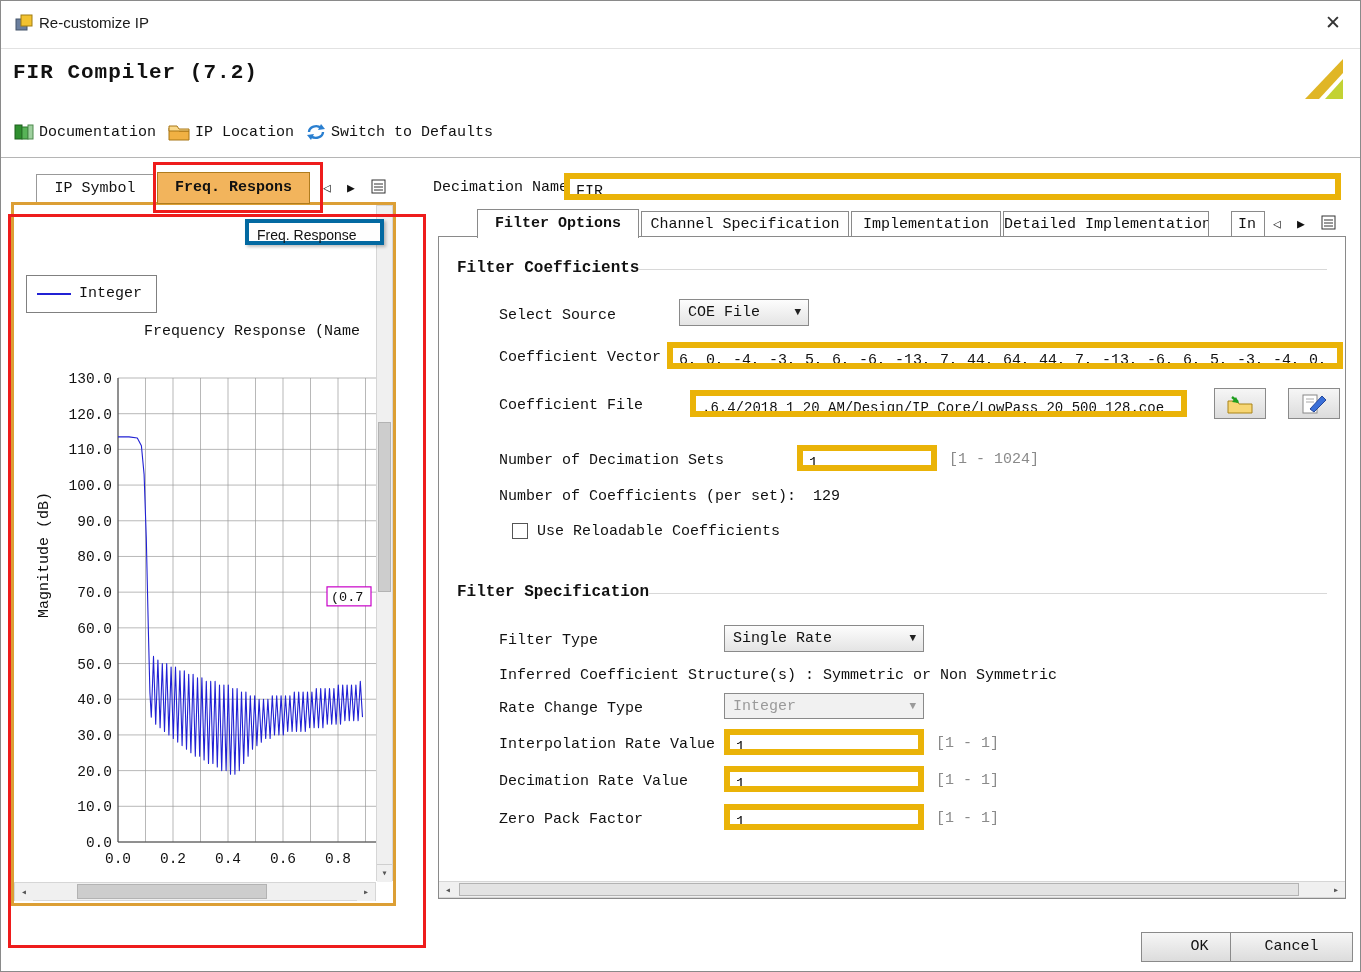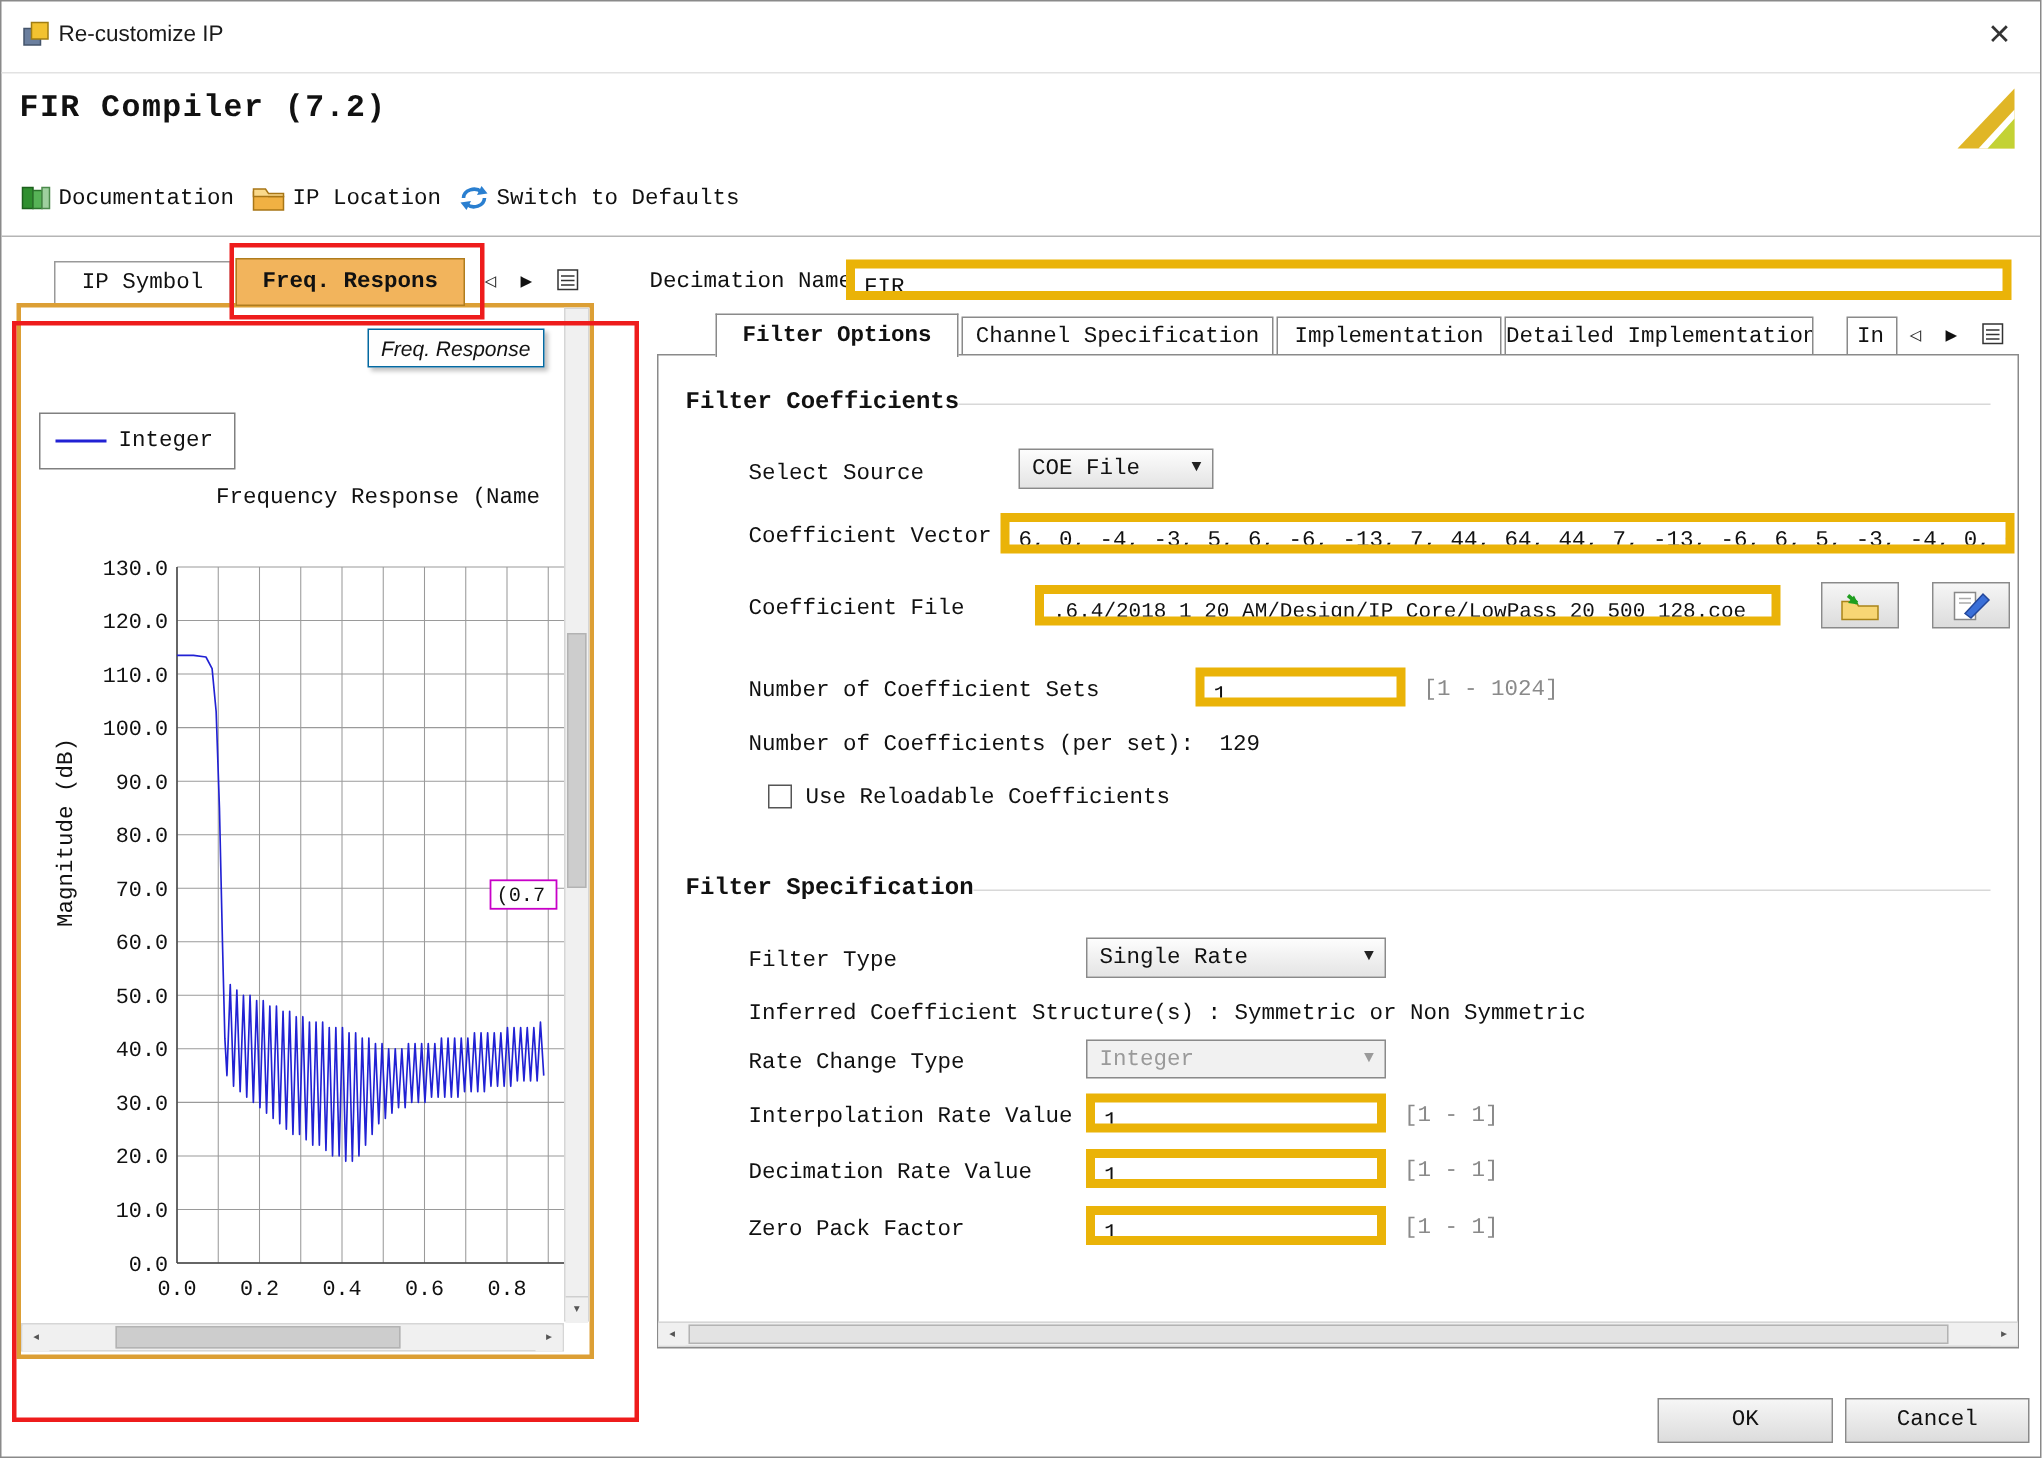--- a/index.html
+++ b/index.html
@@ -161,21 +161,21 @@
     <div class="abs scroll-arrow" style="left:0;top:658px;width:15px;height:17px;border-top:1px solid #cfcfcf;">▾</div>
   </div>
 
   <div class="abs scroll-track" style="left:0;top:677px;width:362px;height:19px;">
     <div class="abs scroll-arrow" style="left:0;top:1px;width:18px;height:17px;">◂</div>
     <div class="abs scroll-thumb" style="left:62px;top:1px;width:190px;height:15px;"></div>
     <div class="abs scroll-arrow" style="left:342px;top:1px;width:18px;height:17px;">▸</div>
   </div>
 </div>
 
-<div class="abs sans" style="left:244px;top:218px;width:118px;height:26px;background:#fefefe;border:1px solid #0369a1;font-size:14px;line-height:24px;padding-left:8px;box-sizing:border-box;z-index:55;box-shadow:2px 2px 3px rgba(0,0,0,.25);font-style:italic;">Freq. Response</div>
+<div class="abs sans" style="left:244px;top:218px;width:139px;height:26px;background:#fefefe;border:4px solid #0369a1;font-size:14px;line-height:24px;padding-left:8px;box-sizing:border-box;z-index:55;box-shadow:2px 2px 3px rgba(0,0,0,.25);">Freq. Response</div>
 
 <div class="abs redbox" style="left:152px;top:161px;width:164px;height:45px;"></div>
 <div class="abs redbox" style="left:7px;top:213px;width:412px;height:728px;"></div>
 
 <div class="abs rowlabel" style="left:432px;top:178px;">Decimation Name</div>
 <div class="abs field" style="left:563px;top:172px;width:777px;height:27px;">FIR</div>
 
 <div class="abs tab bold" style="left:476px;top:208px;width:162px;height:29px;line-height:28px;border-color:#8a8a8a;border-bottom:none;background:#fff;z-index:5;">Filter Options</div>
 <div class="abs tab" style="left:640px;top:210px;width:208px;height:26px;line-height:25px;border-color:#8a8a8a;">Channel Specification</div>
 <div class="abs tab" style="left:850px;top:210px;width:150px;height:26px;line-height:25px;border-color:#8a8a8a;">Implementation</div>
@@ -217,21 +217,21 @@
   </div>
   <div class="abs btn" style="left:849px;top:151px;width:52px;height:31px;">
     <svg width="26" height="22" style="margin-top:4px;">
         <rect x="2" y="2" width="14" height="18" fill="#fff" stroke="#888"></rect>
         <line x1="5" y1="6" x2="13" y2="6" stroke="#aaa"></line>
         <line x1="5" y1="9" x2="13" y2="9" stroke="#aaa"></line>
         <path d="M9 16 L21 3 l4 4 L13 19 z" fill="#3a6fd8" stroke="#23479a"></path>
       </svg>
   </div>
 
-  <div class="abs rowlabel" style="left:60px;top:215px;">Number of Coefficient Sets</div>
+  <div class="abs rowlabel" style="left:60px;top:215px;">Number of Decimation Sets</div>
   <div class="abs field" style="left:358px;top:208px;width:140px;height:26px;">1</div>
   <div class="abs rowlabel gray" style="left:510px;top:214px;">[1 - 1024]</div>
 
   <div class="abs rowlabel" style="left:60px;top:251px;">
     <span>Number of Coefficients (per set):</span>
     <span style="margin-left:8px;">129</span>
   </div>
 
   <div class="abs checkbox" style="left:73px;top:286px;"></div>
   <div class="abs rowlabel" style="left:98px;top:286px;">Use Reloadable Coefficients</div>
@@ -265,14 +265,14 @@
   <div class="abs field" style="left:285px;top:567px;width:200px;height:26px;">1</div>
   <div class="abs rowlabel gray" style="left:497px;top:573px;">[1 - 1]</div>
 
   <div class="abs scroll-track" style="left:0;top:644px;width:906px;height:17px;border-left:none;border-right:none;">
     <div class="abs scroll-arrow" style="left:0;top:0;width:18px;height:15px;">◂</div>
     <div class="abs scroll-thumb" style="left:20px;top:1px;width:840px;height:13px;background:#e3e3e3;"></div>
     <div class="abs scroll-arrow" style="left:888px;top:0;width:18px;height:15px;">▸</div>
   </div>
 </div>
 
-<div class="abs btn" style="left:1104px;top:931px;width:117px;height:30px;line-height:28px;">OK</div>
+<div class="abs btn" style="left:1140px;top:931px;width:117px;height:30px;line-height:28px;">OK</div>
 <div class="abs btn" style="left:1229px;top:931px;width:123px;height:30px;line-height:28px;">Cancel</div>
 
 </body></html>

